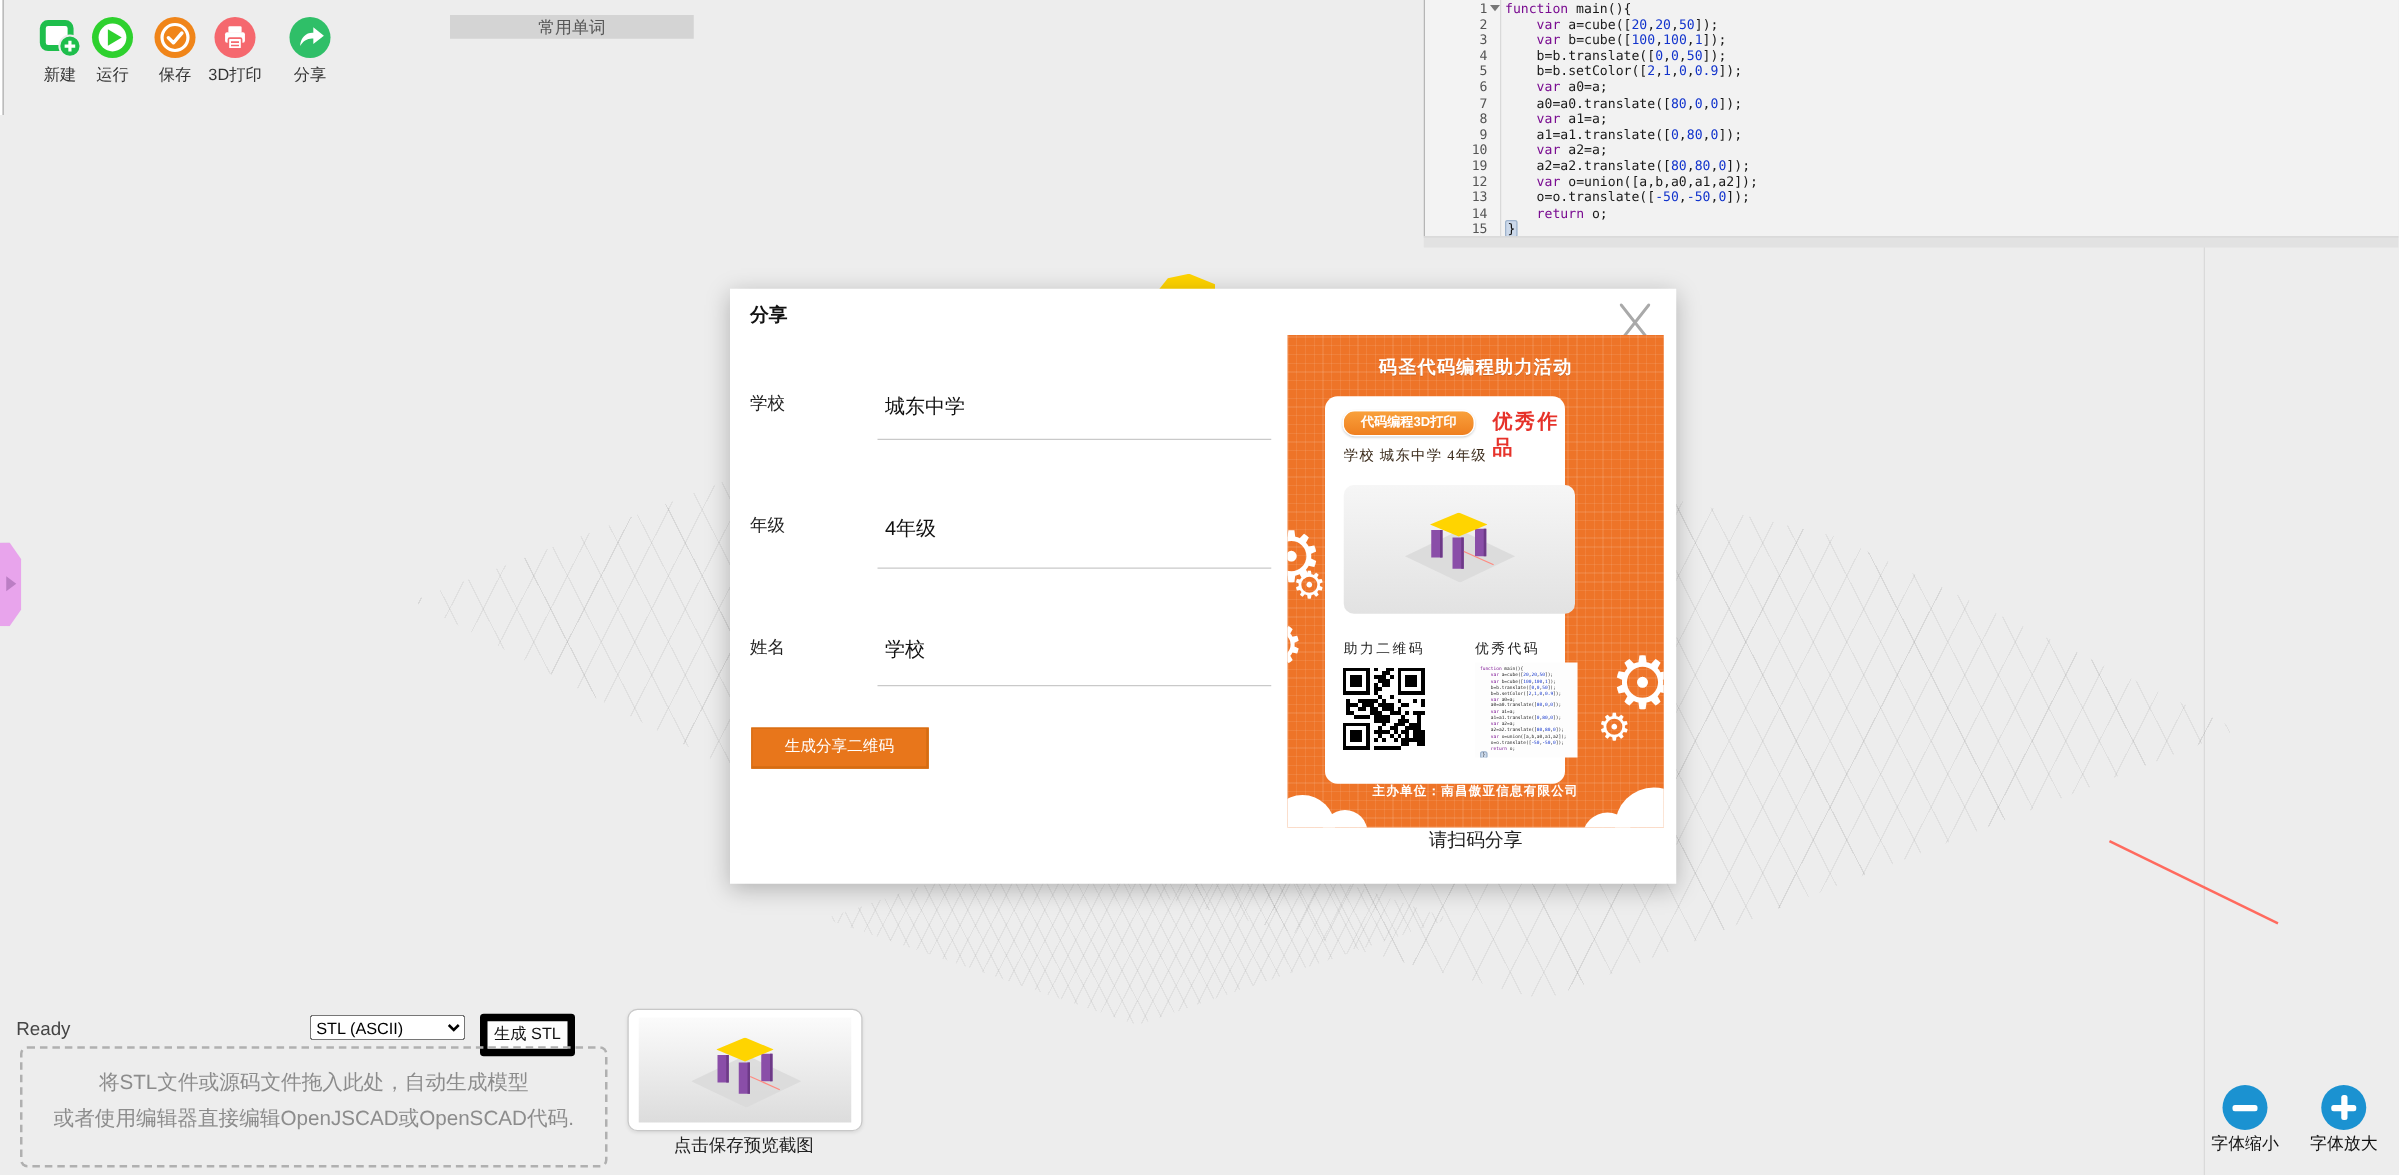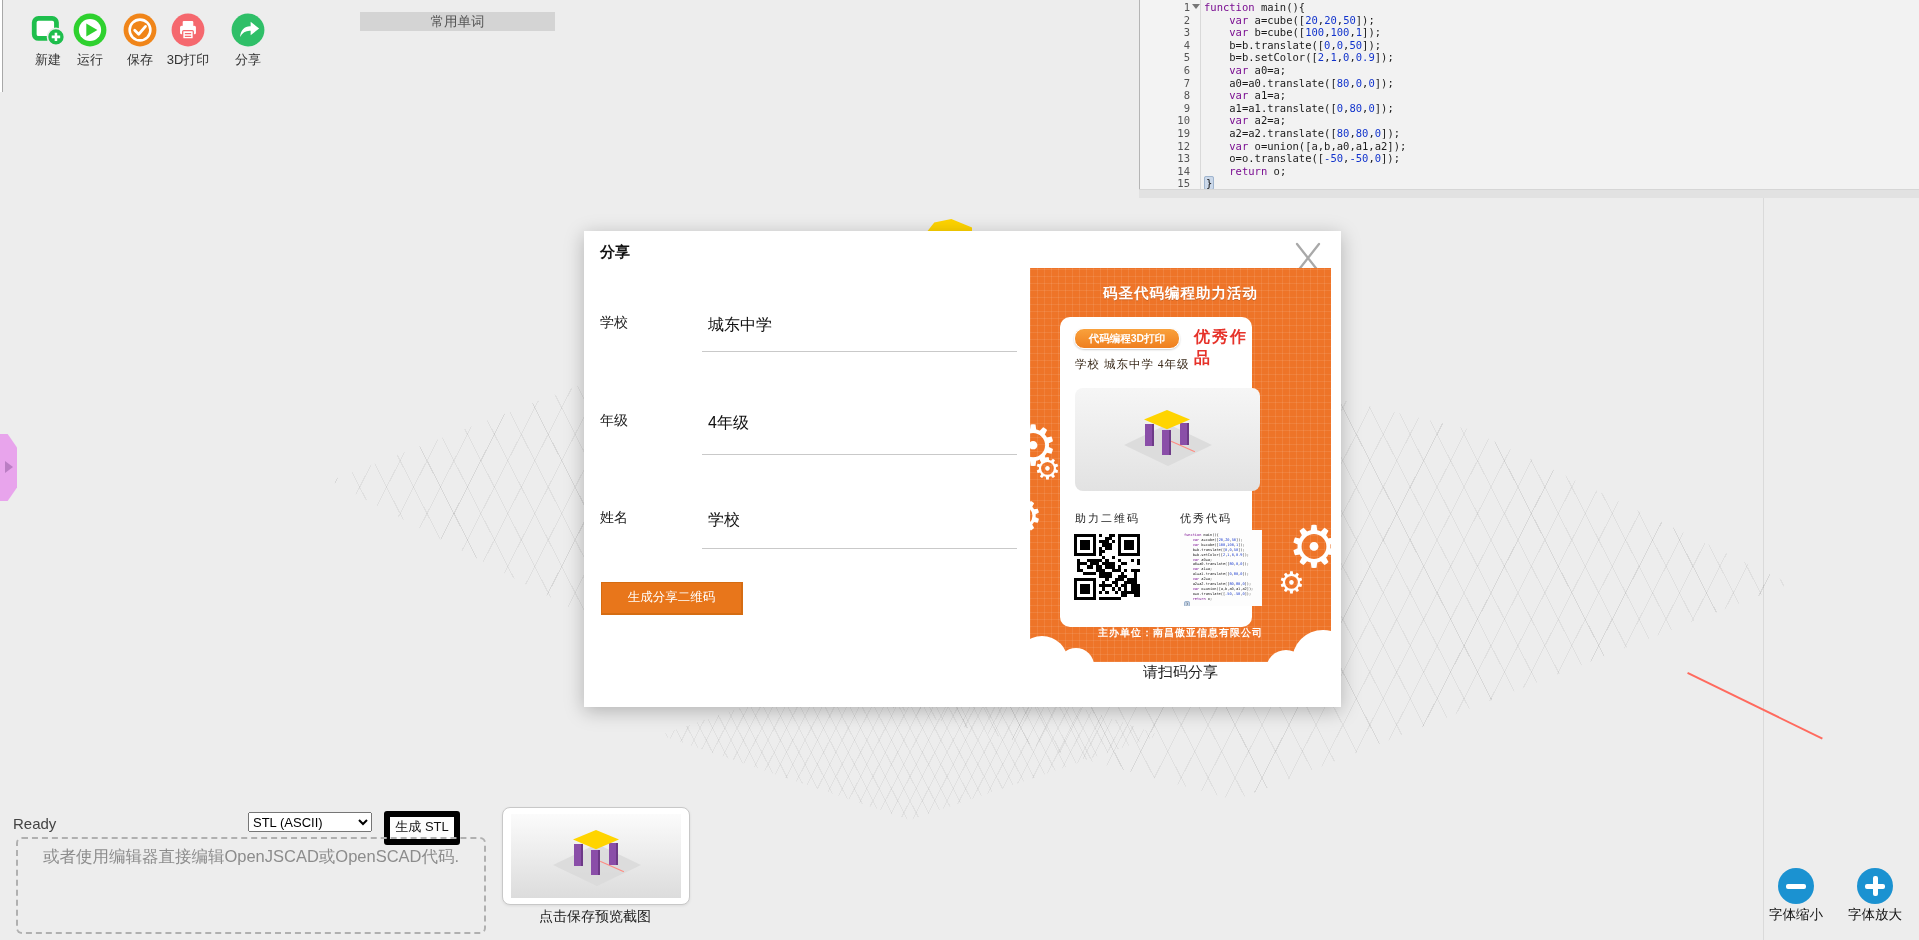--- a/index.html
+++ b/index.html
@@ -384,20 +384,21 @@
     </div>
     <div class="scan-hint">请扫码分享</div>
   </div>
 
   <div class="ready">Ready</div>
   <select class="stl-select">
     <option>STL (ASCII)</option>
   </select>
   <div class="stl-btn">生成 STL</div>
   <div class="dropzone">
+    <div class="dz1">将STL文件或源码文件拖入此处，自动生成模型</div>
     <div class="dz2">或者使用编辑器直接编辑OpenJSCAD或OpenSCAD代码.</div>
   </div>
   <div class="shot-card">
     <div class="shot-img">
       <div class="model" style="left:50px;top:14px;">
           <div class="m-plate"></div>
           <div class="m-leg" style="left:13px;top:16px;height:22px;"></div>
           <div class="m-leg" style="left:30px;top:22px;height:25px;"></div>
           <div class="m-leg" style="left:48px;top:15px;height:22px;"></div>
           <div class="m-top-edge"></div>

